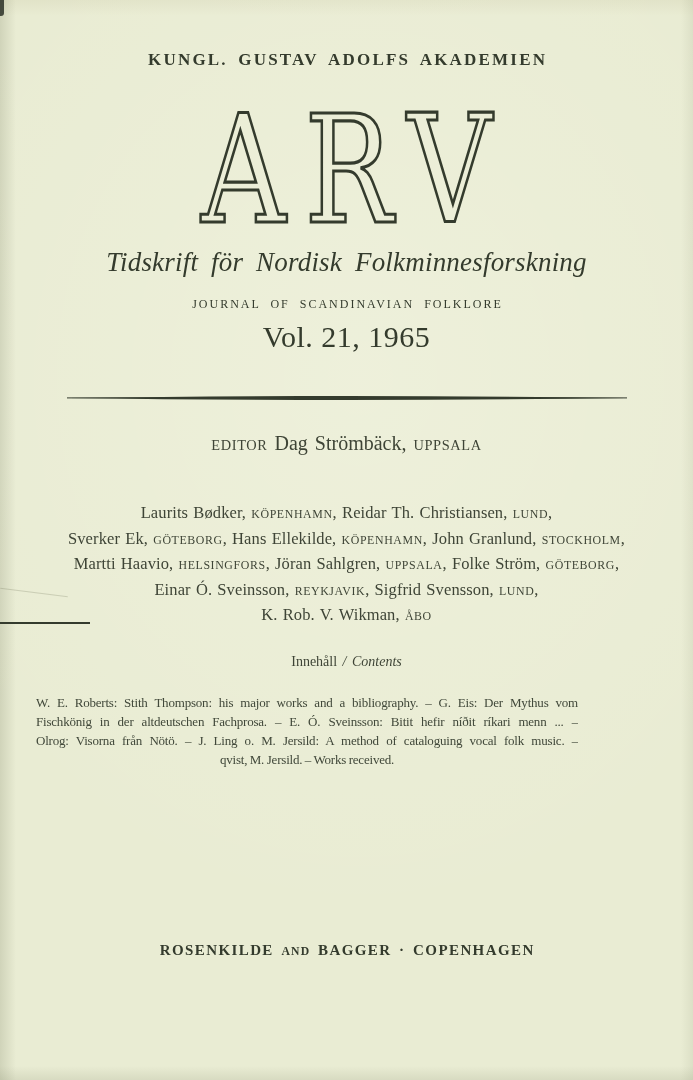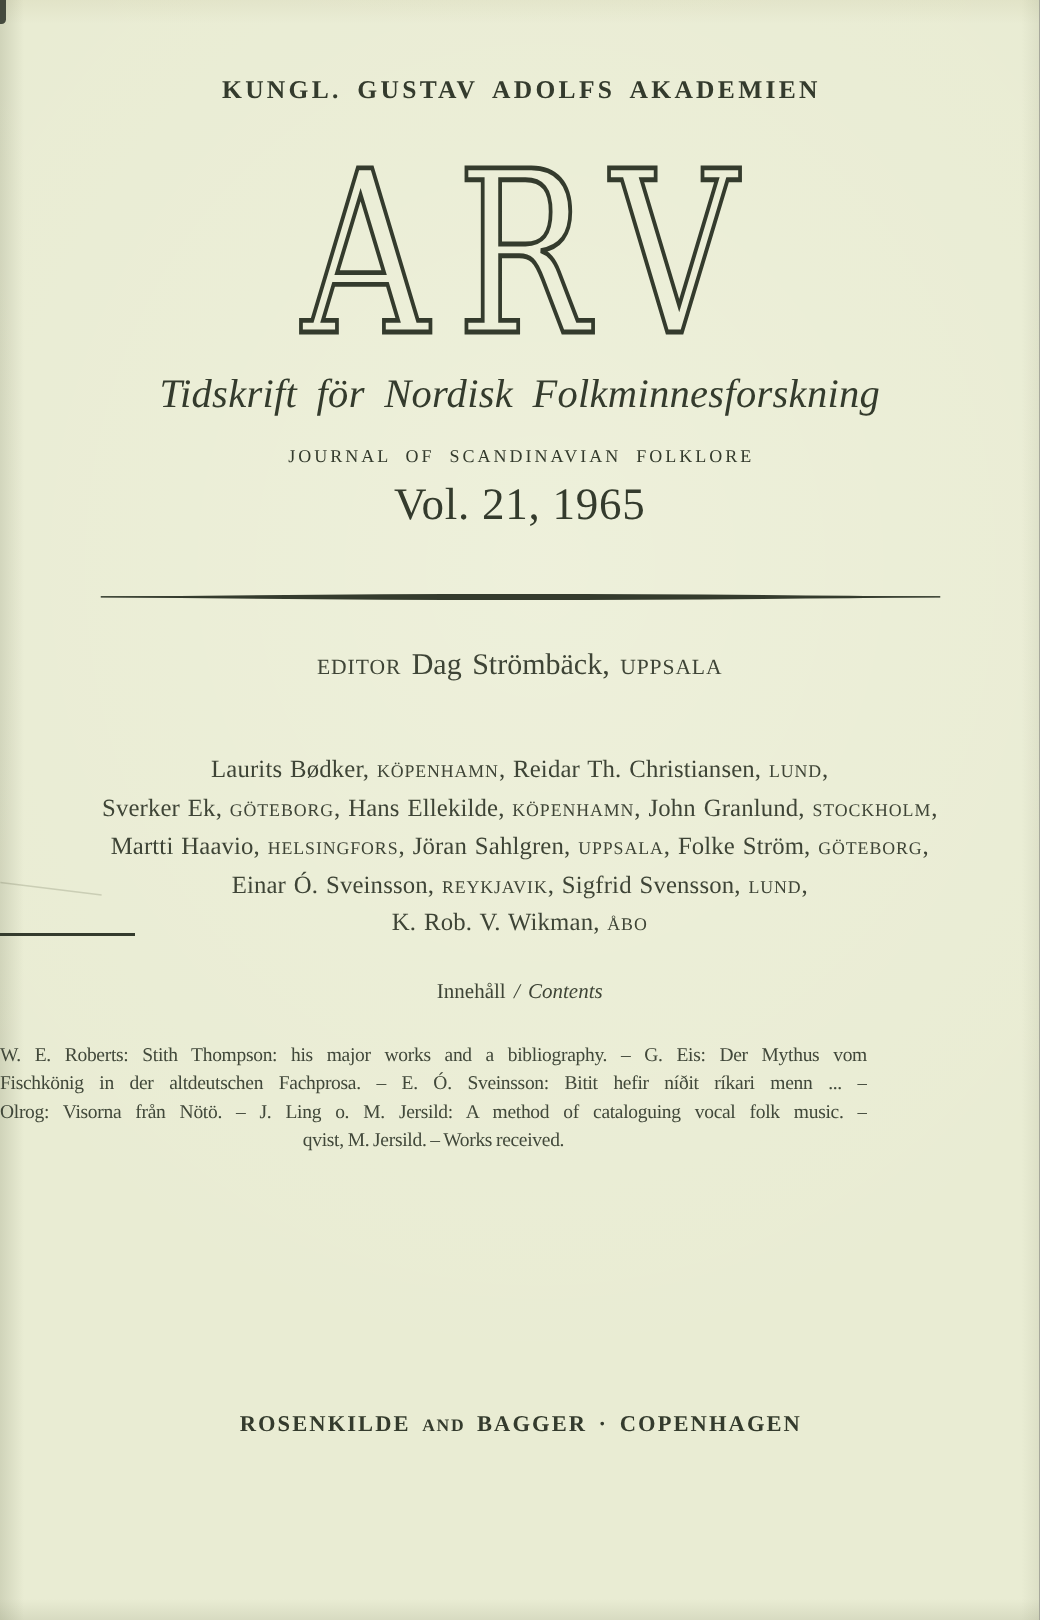--- a/index.html
+++ b/index.html
@@ -78,20 +78,21 @@
     font-size:13px;line-height:19px;
     letter-spacing:-0.2px;word-spacing:-0.5px;
     text-align:left;
     color:#41483a;
   }
   .contents .cl{
     text-align:justify;
     text-align-last:justify;
     height:19px;overflow:hidden;
     white-space:nowrap;
+    padding-left:36px;
   }
   .contents .cl.last{
     text-align:left;text-align-last:center;
   }
 
   .imprint1{
     top:913px;
     font-size:15px;font-weight:700;
     letter-spacing:1.4px;word-spacing:2.5px;text-indent:1.4px;
     color:var(--ink_strong,#343b2d);

